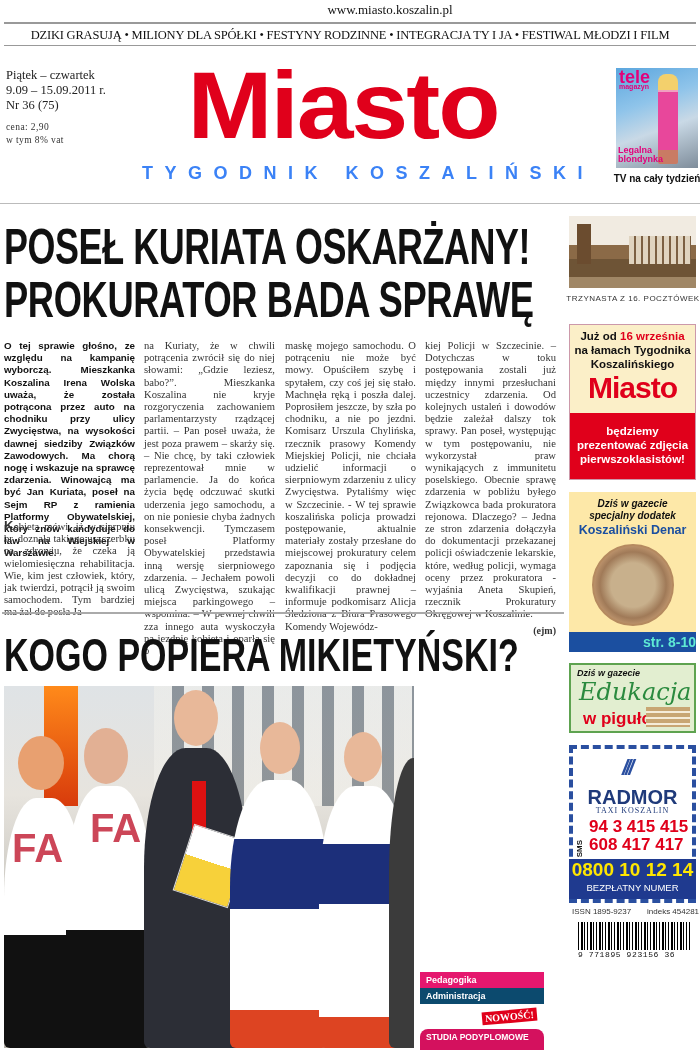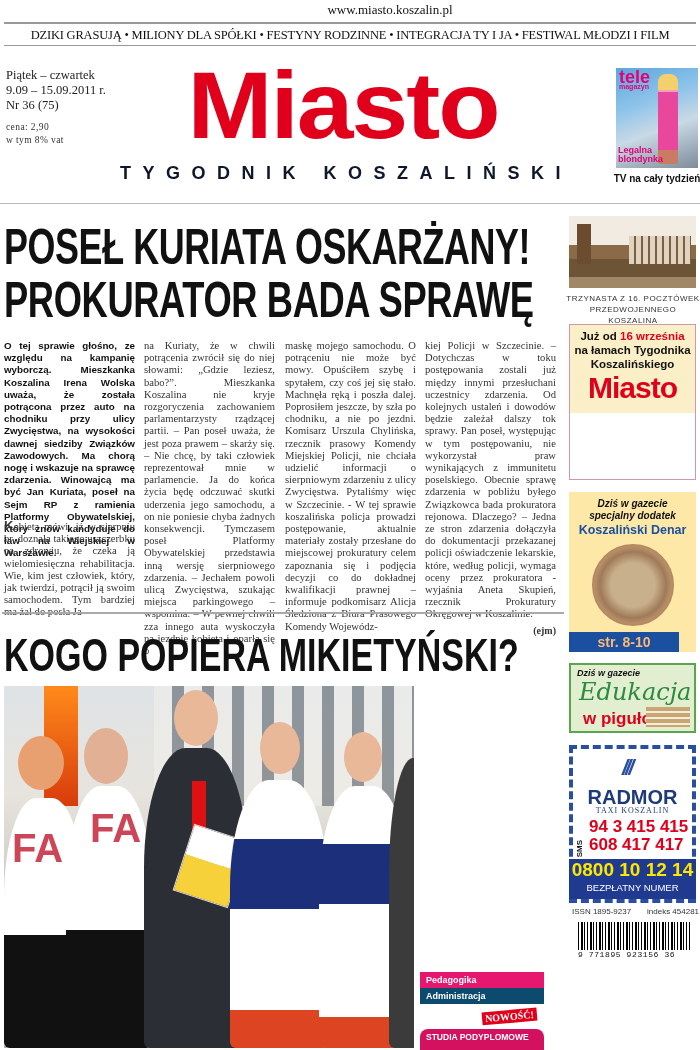--- a/index.html
+++ b/index.html
@@ -9,21 +9,21 @@
 
   
   .url { top: 2px; left: 0; width: 700px; text-align: center; font-size: 13px; font-family: "Liberation Serif", serif; color: #111; margin-left: 40px; }
   .topics { top: 22px; left: 4px; width: 692px; height: 24px; border-top: 2px solid #999; border-bottom: 1px solid #999; text-align: center; font-size: 12.5px; line-height: 22px; white-space: nowrap; color: #111; letter-spacing: -0.2px; }
 
   .issue { top: 68px; left: 6px; font-size: 12.5px; line-height: 15px; color: #222; }
   .price { top: 121px; left: 6px; font-size: 9.5px; line-height: 13px; color: #333; letter-spacing: 0.4px; }
 
   .masthead { top: 58px; left: 128px; width: 430px; height: 100px; }
   .masthead-title { position: absolute; left: 0; top: -6px; width: 430px; text-align: center; font-family: "Liberation Sans", sans-serif; font-weight: 900; font-size: 102px; color: #e0001b; letter-spacing: -2px; line-height: 108px; transform: scaleY(0.92); }
-  .masthead-sub { top: 163px; left: 120px; width: 430px; font-family: "Liberation Sans", sans-serif; font-weight: bold; font-size: 18px; letter-spacing: 11.5px; color: #0f172a; white-space: nowrap; }
+  .masthead-sub { top: 163px; left: 142px; width: 430px; font-family: "Liberation Sans", sans-serif; font-weight: bold; font-size: 18px; letter-spacing: 11.5px; color: #3b82f6; white-space: nowrap; }
 
   .tele { top: 68px; left: 616px; width: 82px; height: 100px; background: linear-gradient(160deg,#5ba6de 0%,#8fc4ea 35%,#c9d9e6 60%,#7e8c9a 100%); overflow: hidden; }
   .tele-logo { position: absolute; left: 3px; top: 0px; font-family: "Liberation Sans", sans-serif; font-weight: bold; color: #e3007a; font-size: 18px; line-height: 18px; }
   .tele-mag { position: absolute; left: 3px; top: 15px; font-family: "Liberation Sans", sans-serif; font-size: 7px; color: #e3007a; font-weight: bold; }
   .tele-figure { position: absolute; left: 42px; top: 6px; width: 20px; height: 90px; background: linear-gradient(#f3d06c 0 18%, #f0a0c0 18% 20%, #e8479b 20% 85%, #c97b64 85%); border-radius: 8px 8px 2px 2px; }
   .tele-tag { position: absolute; left: 2px; bottom: 4px; font-family: "Liberation Sans", sans-serif; font-weight: bold; color: #e3007a; font-size: 9px; line-height: 9px; }
   .tele-caption { top: 173px; left: 612px; width: 90px; text-align: center; font-family: "Liberation Sans", sans-serif; font-weight: bold; font-size: 10px; color: #111; }
 
   .rule { left: 0; width: 700px; height: 1px; background: #bbb; }
 
@@ -68,21 +68,21 @@
   .promo { top: 324px; left: 569px; width: 127px; height: 156px; border: 1px solid #c9a; }
   .promo-top { position: absolute; left: 0; top: 0; width: 125px; height: 88px; background: #fbefc8; text-align: center; font-family: "Liberation Sans", sans-serif; font-weight: bold; font-size: 11.5px; line-height: 14px; color: #111; padding-top: 4px; }
   .promo-top .red { color: #e0001b; }
   .promo-logo { display: block; font-weight: 900; font-size: 30px; color: #e0001b; line-height: 34px; letter-spacing: -1px; }
   .promo-bottom { position: absolute; left: 0; top: 88px; width: 125px; height: 66px; background: #e0001b; color: #fff; text-align: center; font-family: "Liberation Sans", sans-serif; font-weight: bold; font-size: 11.5px; line-height: 14px; padding-top: 11px; }
 
   .denar { top: 492px; left: 569px; width: 127px; height: 160px; background: #fde8a8; }
   .denar-t1 { position: absolute; top: 6px; left: 0; width: 127px; text-align: center; font-family: "Liberation Sans", sans-serif; font-style: italic; font-weight: bold; font-size: 10px; line-height: 12px; color: #111; }
   .denar-t2 { position: absolute; top: 31px; left: 0; width: 127px; text-align: center; font-family: "Liberation Sans", sans-serif; font-weight: bold; font-size: 12.5px; color: #1b4fa0; }
   .coin { position: absolute; left: 23px; top: 52px; width: 82px; height: 82px; border-radius: 50%; background: radial-gradient(circle, #c8b08c 0 40%, #a07a58 60%, #c49a72 75%, #8a6040 100%); border: 2px solid #b58a60; }
-  .denar-bar { position: absolute; left: 0; bottom: 0; width: 110px; height: 20px; background: #1b4fa0; color: #fdba74; text-align: center; font-family: "Liberation Sans", sans-serif; font-weight: bold; font-size: 14px; line-height: 20px; }
+  .denar-bar { position: absolute; left: 0; bottom: 0; width: 127px; height: 20px; background: #1b4fa0; color: #5eead4; text-align: right; font-family: "Liberation Sans", sans-serif; font-weight: bold; font-size: 14px; line-height: 20px; }
 
   .edu { top: 663px; left: 569px; width: 127px; height: 70px; background: #e2eed0; border: 2px solid #5ea350; overflow: hidden; }
   .edu-t1 { position: absolute; left: 6px; top: 3px; font-family: "Liberation Sans", sans-serif; font-style: italic; font-weight: bold; font-size: 9px; color: #111; }
   .edu-t2 { position: absolute; left: 8px; top: 13px; font-family: "DejaVu Serif", serif; font-style: italic; font-size: 24px; color: #2a8a3e; }
   .edu-t3 { position: absolute; left: 12px; top: 44px; font-family: "Liberation Sans", sans-serif; font-weight: 900; font-size: 17px; color: #e0001b; }
   .books { position: absolute; right: 4px; bottom: 4px; width: 44px; height: 20px; background: repeating-linear-gradient(#c8a673 0 4px, #f5ecd8 4px 6px); }
 
   .taxi { top: 745px; left: 569px; width: 127px; height: 158px; border: 4px dashed #2a4fa0; background: #fff; }
   .taxi-logo { position: absolute; left: 49px; top: 6px; font-family: "Liberation Sans", sans-serif; font-weight: bold; font-style: italic; font-size: 22px; color: #2a4fa0; letter-spacing: -3px; }
   .taxi-name { position: absolute; left: 0; top: 38px; width: 119px; text-align: center; font-family: "Liberation Sans", sans-serif; font-weight: 900; font-size: 20px; color: #1f3a7a; line-height: 20px; }
@@ -182,30 +182,30 @@
   <div class="head" style="left:340px; top:46px; width:38px; height:50px;"></div>
   <div class="person p6"></div>
 </div>
 
 <div class="abs postcard">
   <div class="tower"></div>
   <div class="house"></div>
 </div>
 <div class="abs postcard-cap">
   <div>TRZYNASTA Z 16. POCZTÓWEK</div>
-  <div>PRZEDWOJENNEGO KOSZALINA</div>
 </div>
 
 <div class="abs promo">
   <div class="promo-top">
     <div><span>Już od </span><span class="red">16 września</span></div>
     <div>na łamach Tygodnika</div>
     <div>Koszalińskiego</div>
     <span class="promo-logo">Miasto</span>
   </div>
+  <div class="promo-bottom">będziemy prezentować zdjęcia pierwszoklasistów!</div>
 </div>
 
 <div class="abs denar">
   <div class="denar-t1">
     <div>Dziś w gazecie</div>
     <div>specjalny dodatek</div>
   </div>
   <div class="denar-t2">Koszaliński Denar</div>
   <div class="coin"></div>
   <div class="denar-bar">str. 8-10</div>

